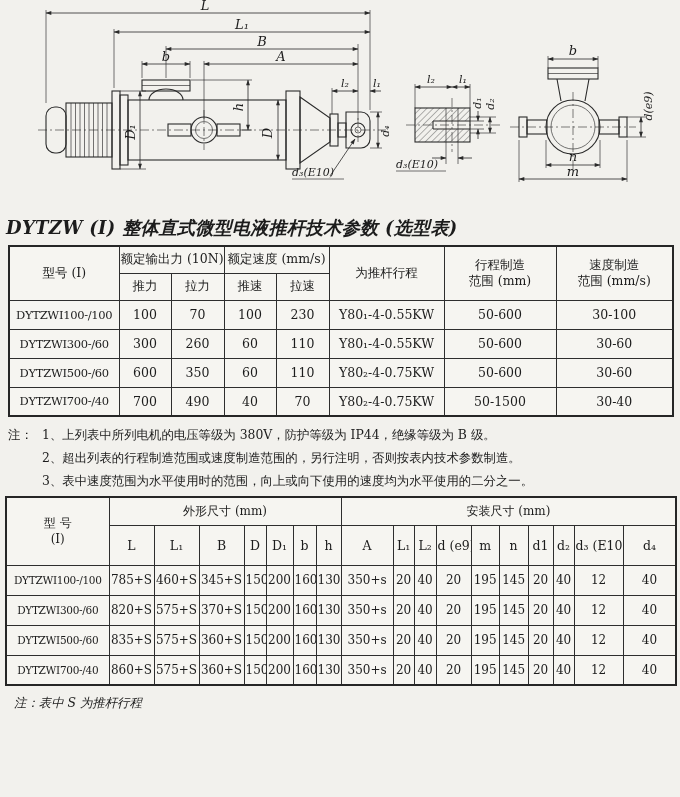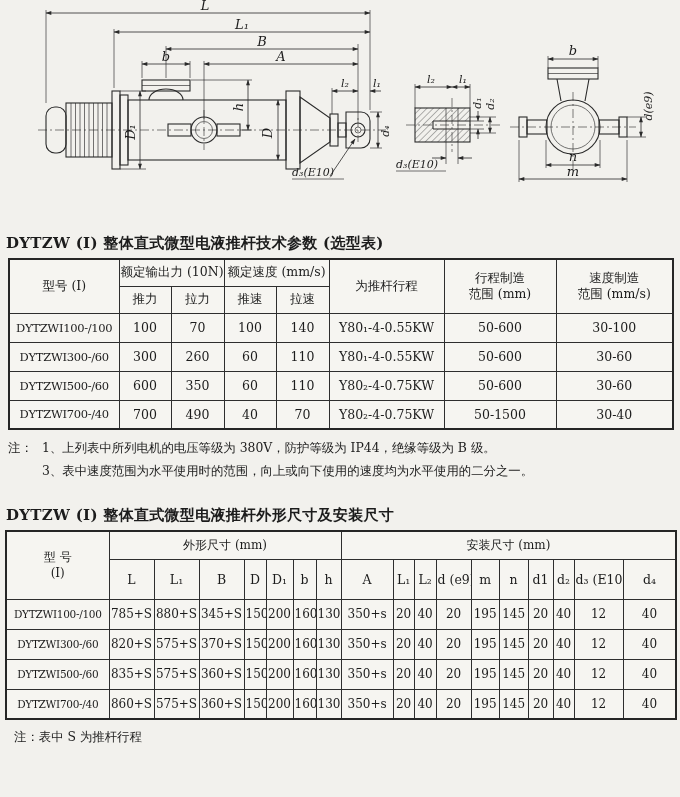--- a/index.html
+++ b/index.html
@@ -15,28 +15,29 @@
     font-style:italic;font-size:13px;fill:#1c1c1c;stroke:none;
   }
   svg text.small{font-size:11px;}
   .stroke{stroke:#2a2a2a;stroke-width:1.1;fill:none;}
   .thin{stroke:#2a2a2a;stroke-width:0.65;fill:none;}
   .cl{stroke:#2a2a2a;stroke-width:0.6;fill:none;stroke-dasharray:9 3 2 3;}
   .dim{stroke:#2a2a2a;stroke-width:0.8;fill:none;}
   .hatched{fill:url(#hatch);stroke:none;}
   
   .section-title{
-    font-size:15px;font-weight:bold;letter-spacing:0.3px;
-    margin:24px 0 5px 6px;
+    font-size:18px;font-weight:bold;letter-spacing:0.3px;
+    margin:6px 0 5px 6px;
+    font-style:italic;
   }
   .notes{margin:6px 8px 4px 8px;font-size:12.4px;line-height:23px;}
   .note-row{display:flex;align-items:flex-start;}
   .note-label{flex:0 0 34px;}
   .note-item{flex:1;padding-left:21px;text-indent:-21px;}
-  .footnote{margin:9px 0 0 14px;font-size:12.4px;}
+  .footnote{margin:9px 0 0 14px;font-size:12.4px;font-style:italic;}
   
   table{
     border-collapse:collapse;table-layout:fixed;
     border:2px solid #262626;background:#f6f5f1;
     font-size:12.5px;
   }
   th,td{
     border:1px solid #2e2e2e;text-align:center;vertical-align:middle;
     padding:0 1px;font-weight:normal;overflow:hidden;white-space:nowrap;
   }
@@ -211,21 +212,21 @@
         <th>推速</th>
         <th>拉速</th>
       </tr>
     </thead>
     <tbody>
       <tr>
         <td class="model">DYTZWI100-/100</td>
         <td>100</td>
         <td>70</td>
         <td>100</td>
-        <td>140</td>
+        <td>230</td>
         <td>Y80₁-4-0.55KW</td>
         <td>50-600</td>
         <td>30-100</td>
       </tr>
       <tr>
         <td class="model">DYTZWI300-/60</td>
         <td>300</td>
         <td>260</td>
         <td>60</td>
         <td>110</td>
@@ -256,25 +257,28 @@
     </tbody>
   </table>
 
   <div class="notes">
     <div class="note-row">
       <span class="note-label">注：</span>
       <span class="note-item">1、上列表中所列电机的电压等级为 380V，防护等级为 IP44，绝缘等级为 B 级。</span>
     </div>
     <div class="note-row">
       <span class="note-label"></span>
+      <span class="note-item">2、超出列表的行程制造范围或速度制造范围的，另行注明，否则按表内技术参数制造。</span>
+    </div>
+    <div class="note-row">
+      <span class="note-label"></span>
       <span class="note-item">3、表中速度范围为水平使用时的范围，向上或向下使用的速度均为水平使用的二分之一。</span>
     </div>
   </div>
 
-  <div class="section-title">DYTZW (I) 整体直式微型电液推杆外形尺寸及安装尺寸</div>
 
   <table class="t2">
     <colgroup>
       <col style="width:103px">
         <col style="width:45px">
         <col style="width:45px">
       <col style="width:45px">
         <col style="width:22px">
         <col style="width:27px">
       <col style="width:23px">
@@ -316,21 +320,21 @@
         <th>d1</th>
         <th>d₂</th>
         <th>d₃ (E10)</th>
         <th>d₄</th>
       </tr>
     </thead>
     <tbody>
       <tr>
         <td class="model">DYTZWI100-/100</td>
         <td>785+S</td>
-        <td>880+S</td>
+        <td>460+S</td>
         <td>345+S</td>
         <td>150</td>
         <td>200</td>
         <td>160</td>
         <td>130</td>
         <td>350+s</td>
         <td>20</td>
         <td>40</td>
         <td>20</td>
         <td>195</td>

